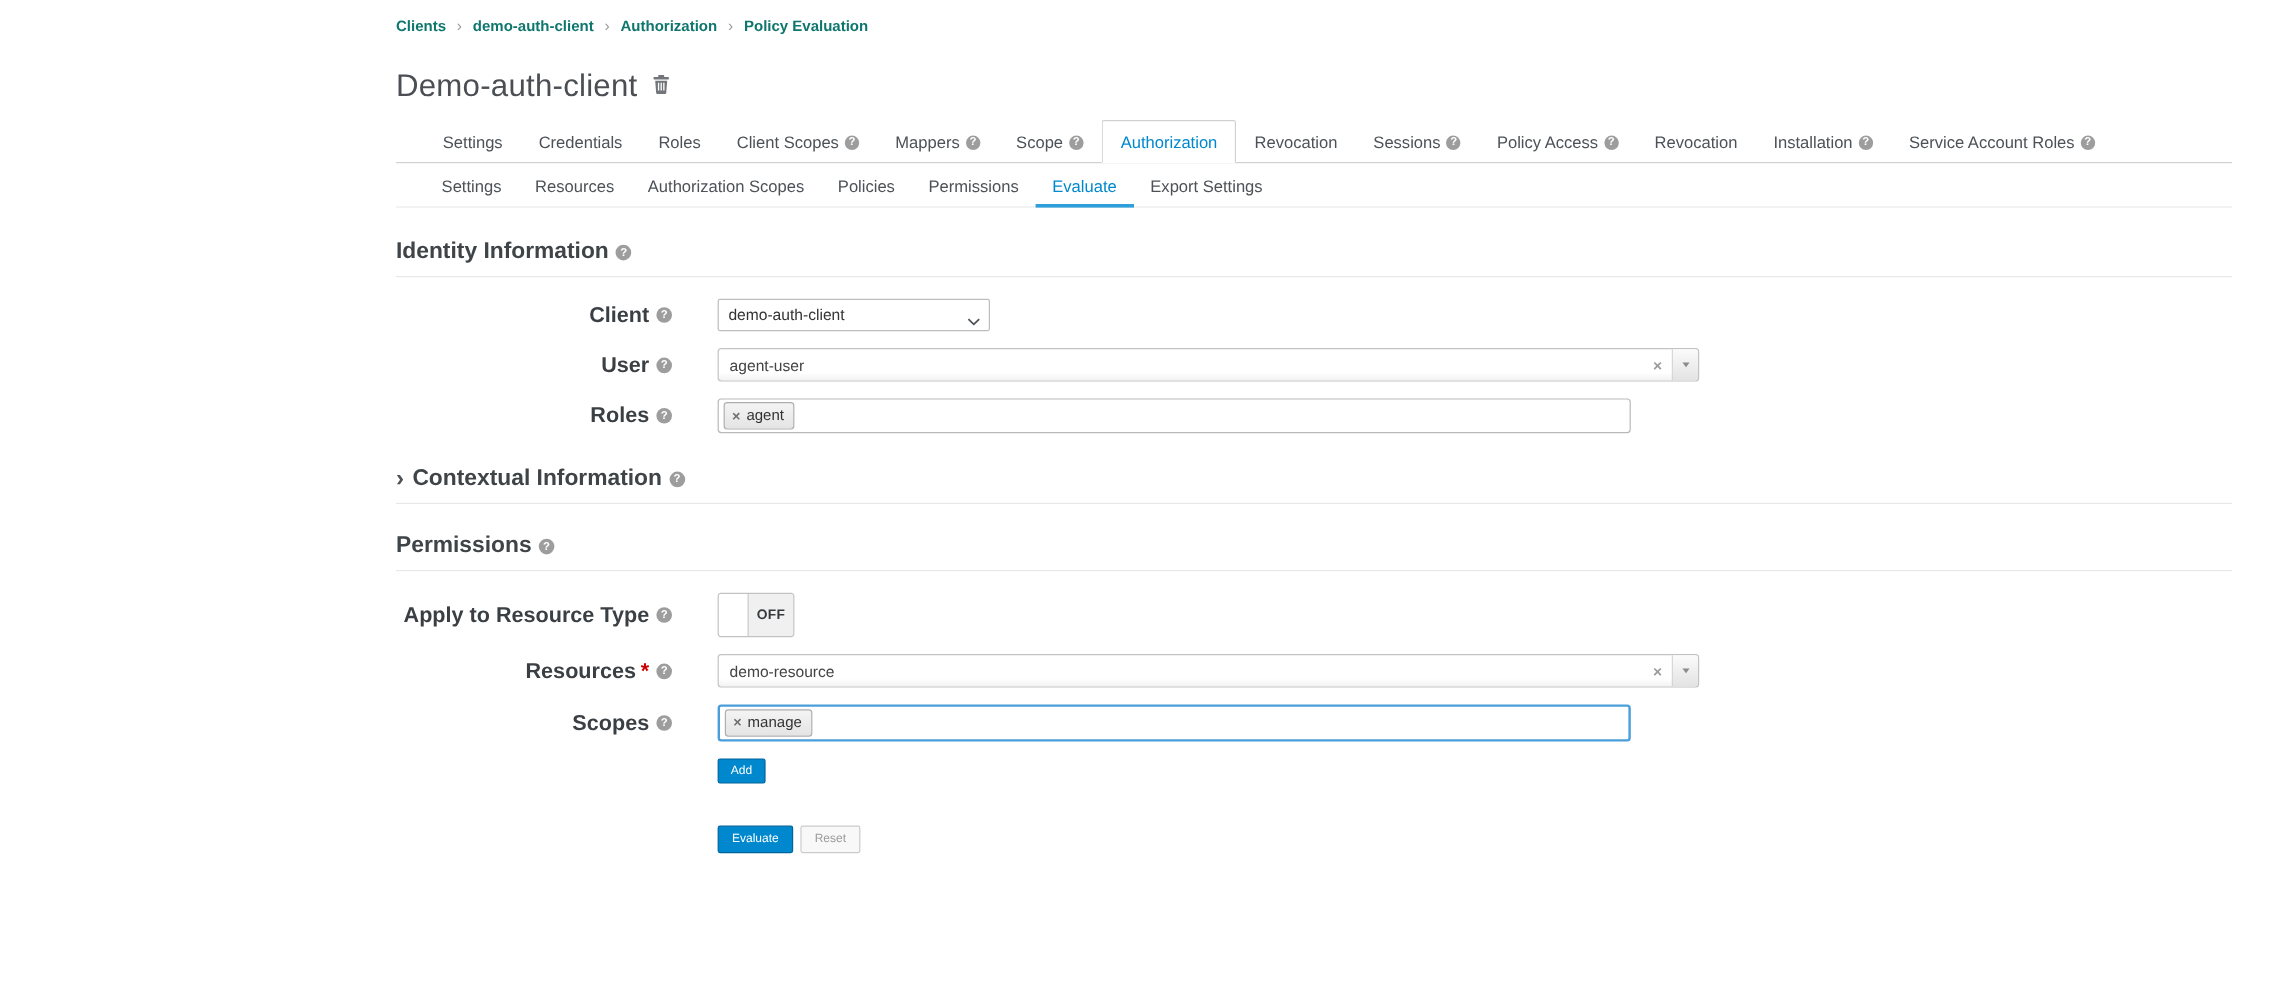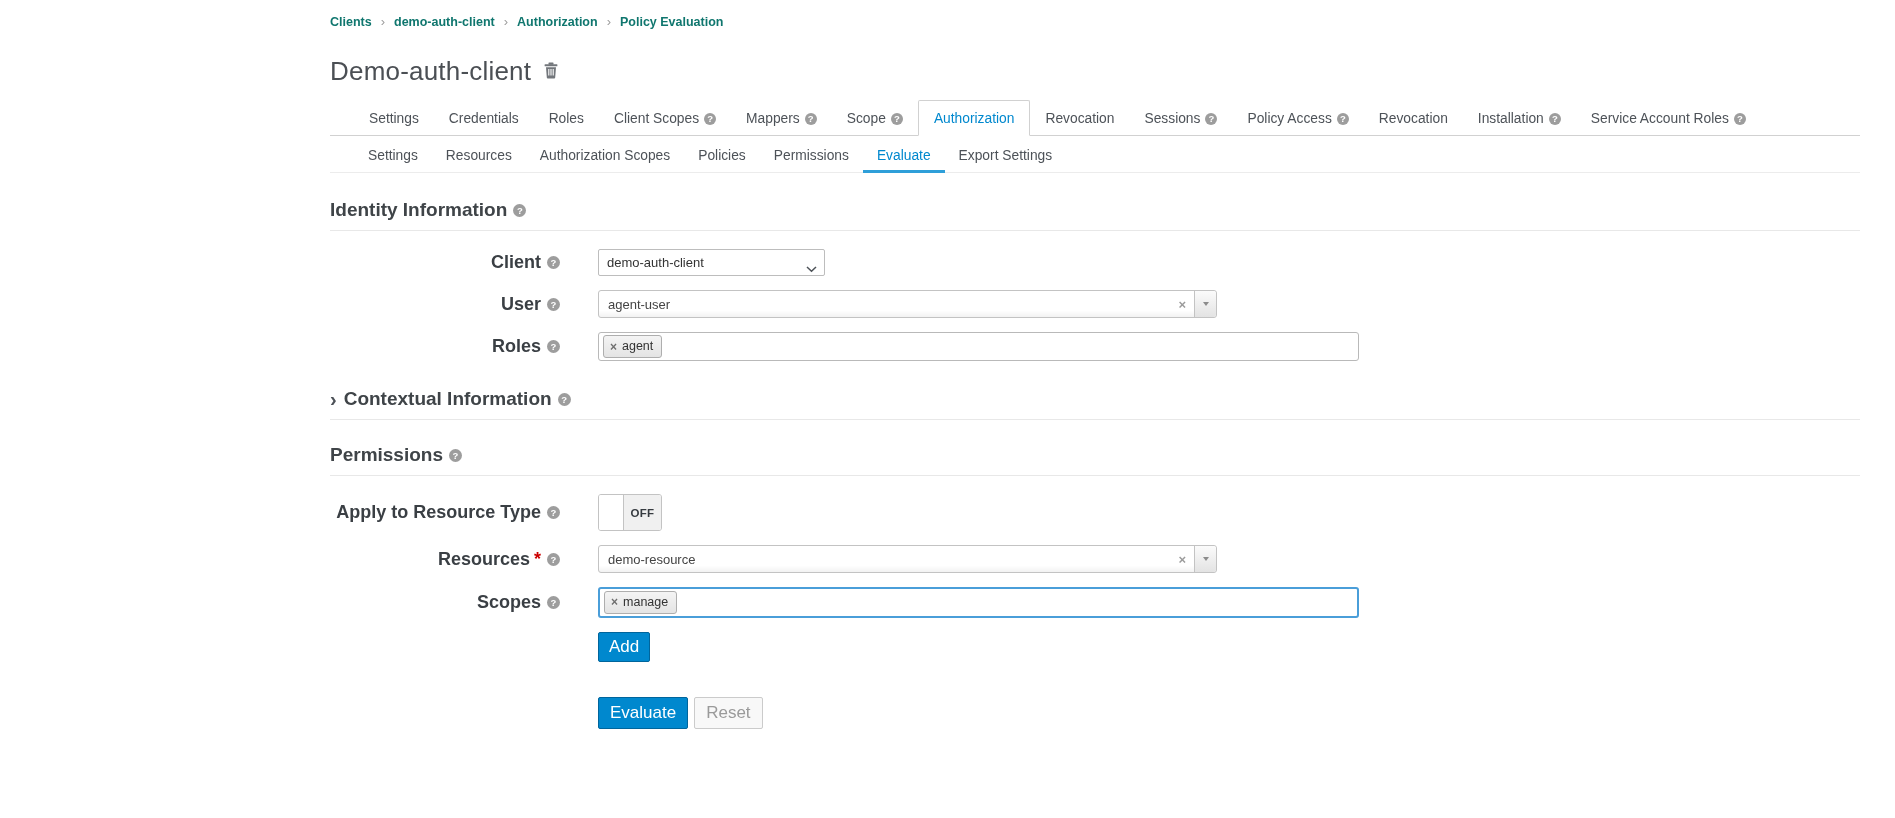--- a/index.html
+++ b/index.html
@@ -53,21 +53,21 @@
 
   
   .sel-wrap { position:relative; width:227px; }
   .sel-wrap select { width:100%; height:27px; border:1px solid #bdbdbd; border-radius:2px;
       background:#fff; font-size:13px; color:#333; padding:0 26px 0 8px;
       -webkit-appearance:none; appearance:none; cursor:pointer;
       font-family:"Liberation Sans","DejaVu Sans",sans-serif; }
   .sel-wrap .chevron { position:absolute; right:8px; top:10px; pointer-events:none; }
 
   
-  .s2 { width:619px; height:28px; border:1px solid #c3c3c3; border-radius:3px;
+  .s2 { width:818px; height:28px; border:1px solid #c3c3c3; border-radius:3px;
         background:linear-gradient(#ffffff 75%, #f2f2f2); display:flex; align-items:center;
         padding-left:9px; cursor:pointer; }
   .s2 .value { flex:1; font-size:13px; color:#444; }
   .s2 .clear { color:#9b9b9b; font-weight:700; font-size:13px; margin:0 8px; cursor:pointer; line-height:1; }
   .s2 .toggle { width:22px; align-self:stretch; border-left:1px solid #c3c3c3;
         background:linear-gradient(#fbfbfb,#e3e3e3); display:flex; align-items:center;
         justify-content:center; border-radius:0 3px 3px 0; cursor:pointer; }
   .arrow-down { width:0; height:0; border-left:3.5px solid transparent;
         border-right:3.5px solid transparent; border-top:4.5px solid #8b8b8b; }
 
@@ -81,21 +81,21 @@
   .tag .x { color:#6f6f6f; font-weight:700; font-size:12px; margin-right:5px; cursor:pointer; line-height:1; }
 
   
   .switch { width:64px; height:37px; border:1px solid #c3c3c3; border-radius:3px; display:flex;
         overflow:hidden; cursor:pointer; background:#fff; }
   .switch .handle { width:25px; background:#fff; border-right:1px solid #c3c3c3; }
   .switch .off { flex:1; display:flex; align-items:center; justify-content:center;
         background:#f0f0f0; font-size:11.5px; font-weight:700; color:#363b40; letter-spacing:.3px; }
 
   
-  .btn { font-size:17px; padding:5px 11px; border-radius:2px; border:1px solid; cursor:pointer;
+  .btn { font-size:10px; padding:5px 11px; border-radius:2px; border:1px solid; cursor:pointer;
          font-family:"Liberation Sans","DejaVu Sans",sans-serif; }
   .btn-primary { background:#0088ce; border-color:#00659c; color:#fff; }
   .btn-default { background:#f8f8f8; border-color:#cbcbcb; color:#9a9a9a; }
   .btn-add { padding:4px 10px; }
   .indent { margin-left:268px; }
   .add-row { margin:2px 0 0; }
 
   
   .result-table { width:761px; border-collapse:collapse; margin:22px 0 0 268px; font-size:13px; }
   .result-table th { background:#f6f6f6; border:1px solid #c9c9c9; text-align:left; font-weight:700;

